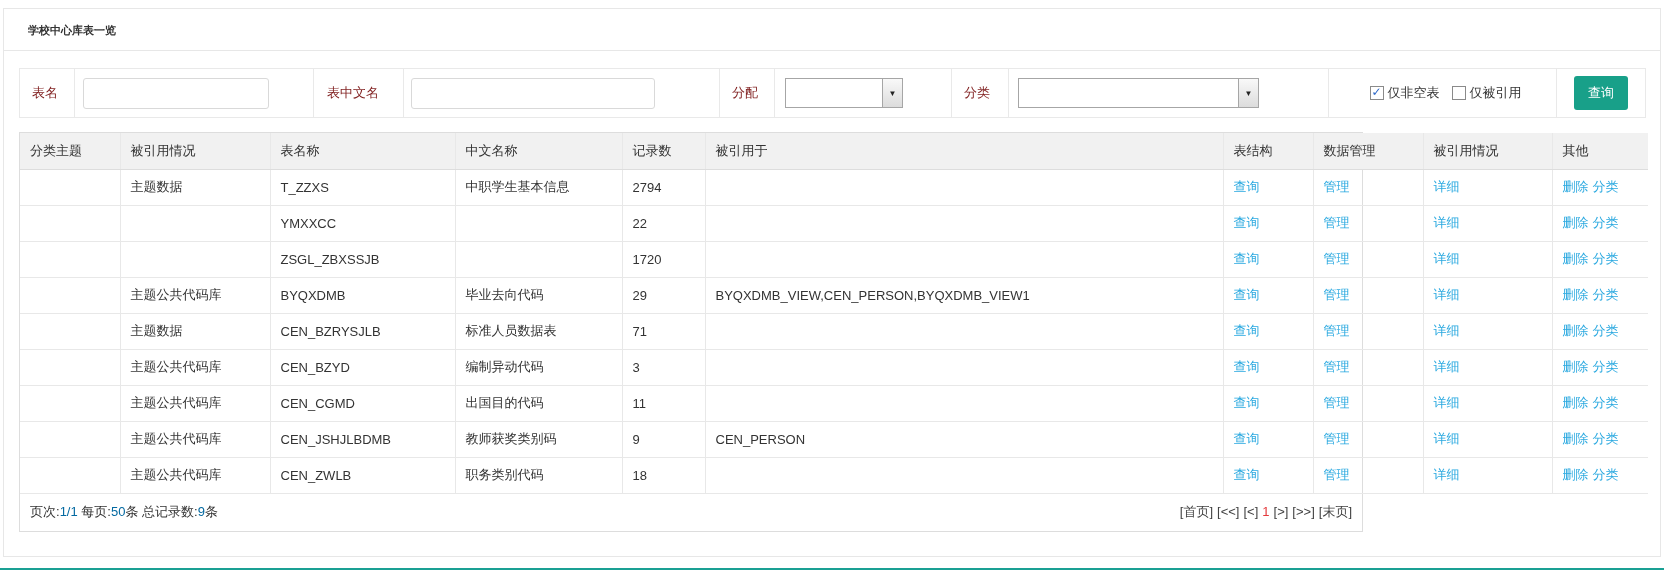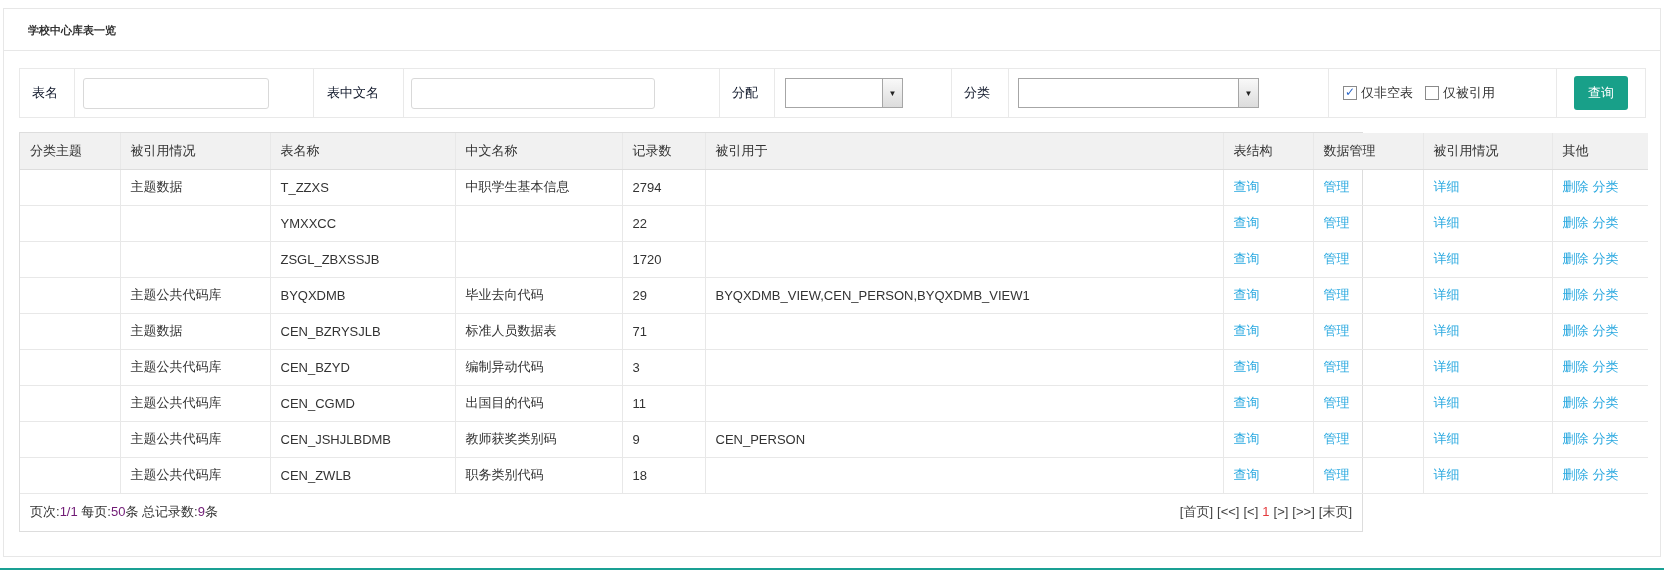--- a/index.html
+++ b/index.html
@@ -19,21 +19,21 @@
     border-bottom:1px solid #e7e7e7;
   }
   
   .filter-bar {
     display:flex; align-items:stretch;
     margin:17px 0 0 15px; width:1627px; height:50px;
     border:1px solid #e9e9e9; background:#fff;
   }
   .fcell { display:flex; align-items:center; border-right:1px solid #e9e9e9; height:100%; }
   .fcell:last-child { border-right:none; }
-  .flabel { padding-left:12px; color:#0f172a; }
+  .flabel { padding-left:12px; color:#7f1d1d; }
   .w-label1 { width:55px; }
   .w-input1 { width:239px; padding-left:8px; }
   .w-label2 { width:90px; padding-left:13px;text-align:center; }
   .w-input2 { width:316px; padding-left:7px; }
   .w-label3 { width:55px; }
   .w-sel1   { width:177px; padding-left:10px; }
   .w-label4 { width:57px; }
   .w-sel2   { width:320px; padding-left:9px; }
   .w-check  { width:228px; padding-left:14px; }
   .w-btn    { flex:1; justify-content:center; }
@@ -50,21 +50,21 @@
   .sel1 { width:118px; }
   .sel2 { width:241px; }
   .sel-value { padding-left:5px; color:#333; }
   .sel-btn {
     width:20px; height:28px; margin-right:0;
     background:linear-gradient(#f9f9f9,#dcdcdc);
     border-left:1px solid #a6a6a6;
     display:flex; align-items:center; justify-content:center;
     font-size:8px; color:#222;
   }
-  .cb-group { display:flex; align-items:center; gap:4px; }
+  .cb-group { display:flex; align-items:center; gap:4px;justify-content:center; }
   .cb {
     width:14px; height:14px; border:1px solid #8a8a8a; background:#fff;
     display:inline-flex; align-items:center; justify-content:center;
     position:relative; cursor:pointer; flex:none;
   }
   .cb.checked::after {
     content:"\2713"; color:#2a66c8; font-size:12px; font-weight:bold;
     position:relative; top:-1px;
   }
   .cb-label { margin-right:8px; }
@@ -84,21 +84,21 @@
   }
   th:last-child, td:last-child { border-right:none; }
   thead th { background:#f1f1f1; color:#333; border-bottom:1px solid #ddd; }
   a.lnk { color:#2ba9e0; text-decoration:none; cursor:pointer; }
   .other-cell a.lnk { margin-right:4px; }
   
   .table-footer {
     display:flex; justify-content:space-between; align-items:center;
     height:37px; padding:0 10px 0 10px; font-size:13px; color:#333;
   }
-  .blue { color:#701a75; }
+  .blue { color:#0369a1; }
   .pagination span { margin-left:4px; color:#424242; cursor:pointer; }
   .pagination span.current { color:#e4393c; cursor:default; }
   
   .bottom-line { position:absolute; left:0; bottom:0; width:1664px; height:2px; background:#1aa094; }
 </style>
 </head>
 <body>
 
 <div class="panel">
 

